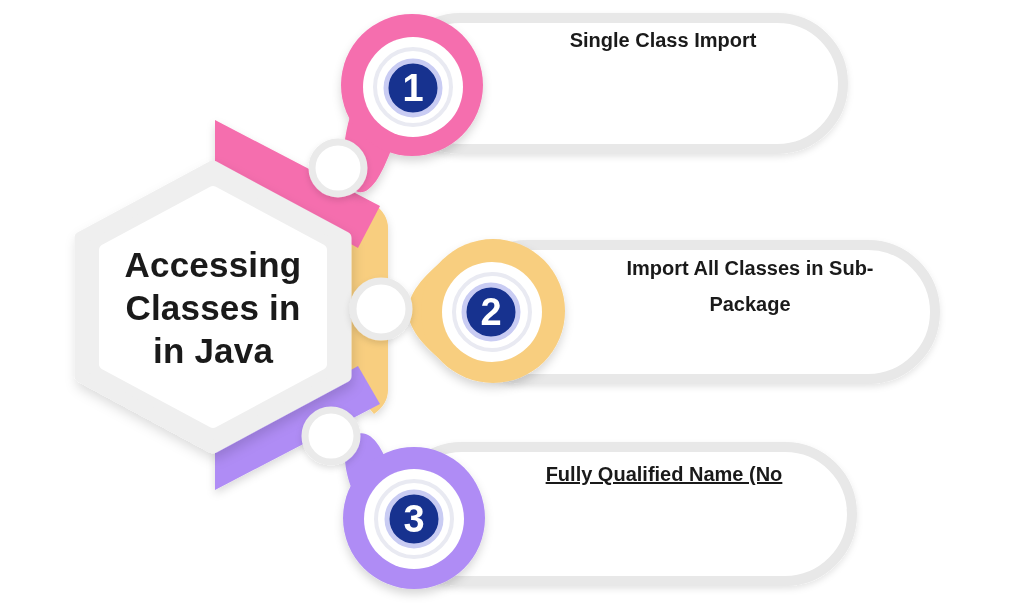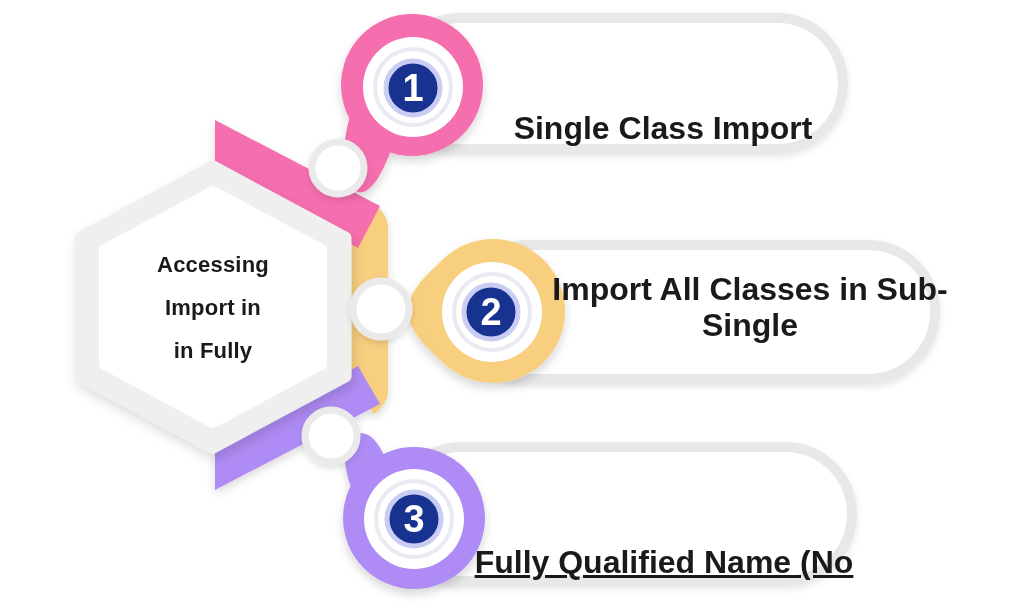--- a/index.html
+++ b/index.html
@@ -5,26 +5,26 @@
   html,body{margin:0;padding:0;background:#ffffff;}
   .canvas{
     position:relative;width:1021px;height:605px;background:#ffffff;
     font-family:"Liberation Sans", sans-serif;overflow:hidden;
   }
   svg.gfx{position:absolute;left:0;top:0;width:1021px;height:605px;}
   .overlay{position:absolute;color:#1A1A1A;font-weight:bold;}
   .hex-title{
     left:86px;top:216px;width:254px;height:182px;
     display:flex;flex-direction:column;justify-content:center;align-items:center;
-    font-size:22px;line-height:43px;text-align:center;letter-spacing:0.2px;
+    font-size:35px;line-height:43px;text-align:center;letter-spacing:0.2px;
   }
   .hex-title span{display:block;white-space:nowrap;}
   .step-label{
-    display:flex;flex-direction:column;justify-content:flex-end;align-items:center;
-    font-size:32px;line-height:36px;text-align:center;
+    display:flex;flex-direction:column;justify-content:flex-start;align-items:center;
+    font-size:20px;line-height:36px;text-align:center;
   }
   .step-label span{display:block;white-space:nowrap;}
   .label-1{left:488px;top:22px;width:350px;height:124px;}
   .label-2{left:560px;top:250px;width:380px;height:93px;}
   .label-3{left:480px;top:456px;width:368px;height:124px;text-decoration:underline;}
   .num{
     font-family:"Liberation Sans", sans-serif;font-weight:bold;
   }
 </style>
 </head>
@@ -103,28 +103,28 @@
 
     <g>
       <circle filter="url(#f-dot)" cx="338" cy="168" r="26" fill="#ffffff" stroke-width="7" stroke="#EAEAEA"></circle>
       <circle filter="url(#f-dot)" cx="381" cy="309" r="28" fill="#ffffff" stroke-width="7" stroke="#EAEAEA"></circle>
       <circle filter="url(#f-dot)" cx="331" cy="436" r="26" fill="#ffffff" stroke-width="7" stroke="#EAEAEA"></circle>
     </g>
   </svg>
 
   <div class="overlay hex-title">
     <span>Accessing</span>
-    <span>Import in</span>
-    <span>in Fully</span>
+    <span>Classes in</span>
+    <span>in Java</span>
   </div>
 
   <div class="overlay step-label label-1">
     <span>Single Class Import</span>
   </div>
   <div class="overlay step-label label-2">
     <span>Import All Classes in Sub-</span>
-    <span>Single</span>
+    <span>Package</span>
   </div>
   <div class="overlay step-label label-3">
     <span>Fully Qualified Name (No</span>
   </div>
 
 </div>
 
 </body></html>

